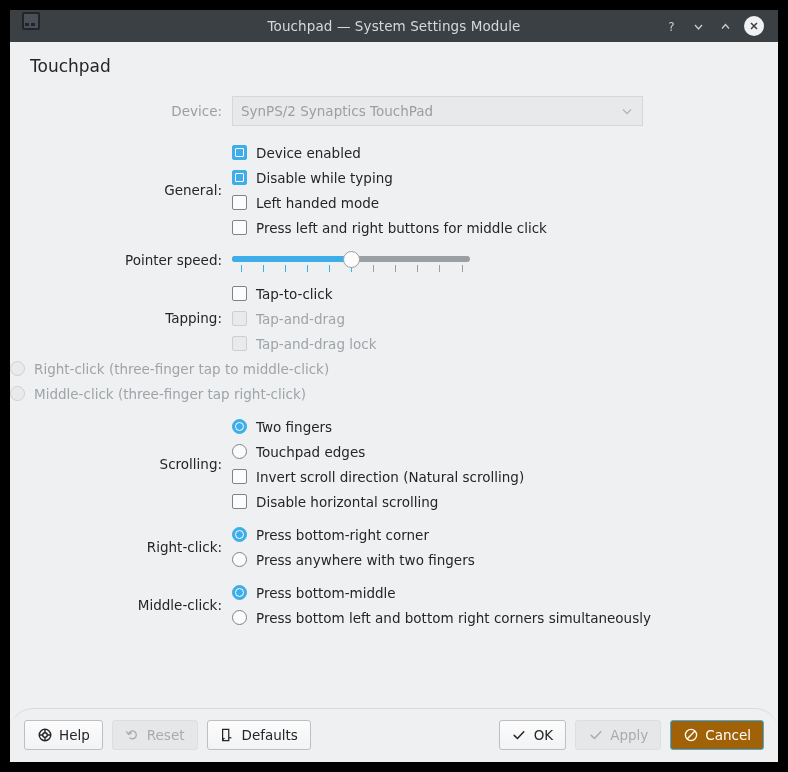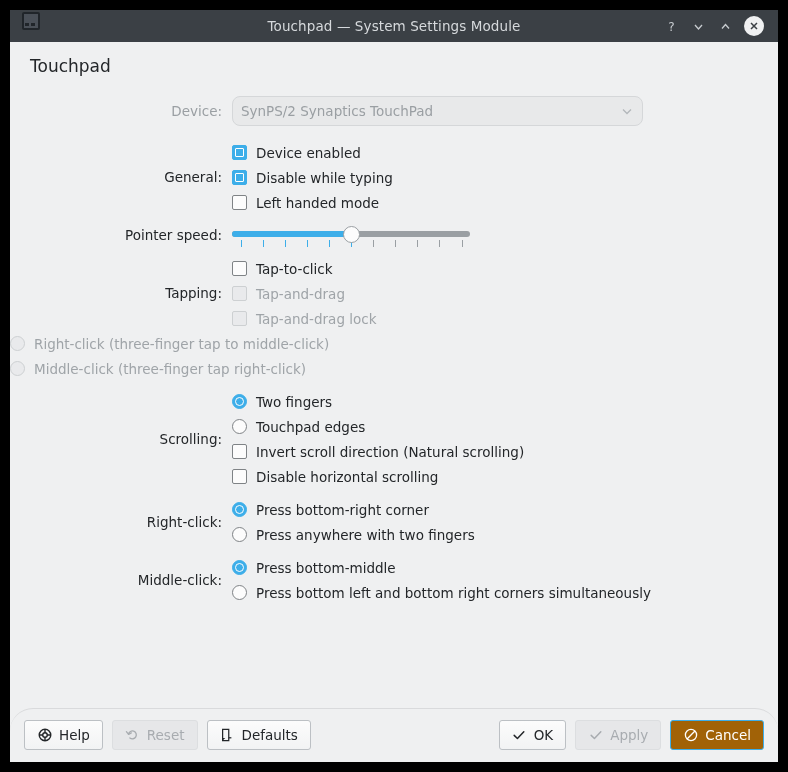--- a/index.html
+++ b/index.html
@@ -159,21 +159,21 @@
   .gap-sm { height: 8px; }
   .gap-md { height: 14px; }
 
   
   .combo {
     width: 411px;
     height: 30px;
     box-sizing: border-box;
     background: #e8e9ea;
     border: 1px solid #d5d7d9;
-    border-radius: 8px;
+    border-radius: 0;
     display: flex;
     align-items: center;
     padding: 0 8px;
     color: #9a9fa3;
     font-size: 13.5px;
     position: relative;
     cursor: default;
   }
   .combo .combo-arrow {
     margin-left: auto;
@@ -433,20 +433,24 @@
               <span class="checkbox checked"></span>
               <span class="check-label">Device enabled</span>
             </div>
             <div class="check-line">
               <span class="checkbox checked"></span>
               <span class="check-label">Disable while typing</span>
             </div>
             <div class="check-line">
               <span class="checkbox"></span>
               <span class="check-label">Left handed mode</span>
+            </div>
+            <div class="check-line">
+              <span class="checkbox"></span>
+              <span class="check-label">Press left and right buttons for middle click</span>
             </div>
           </div>
         </div>
 
         <div class="gap-sm"></div>
 
         <div class="row">
           <div class="row-label">Pointer speed:</div>
           <div class="row-field">
             <div class="slider-wrap">

